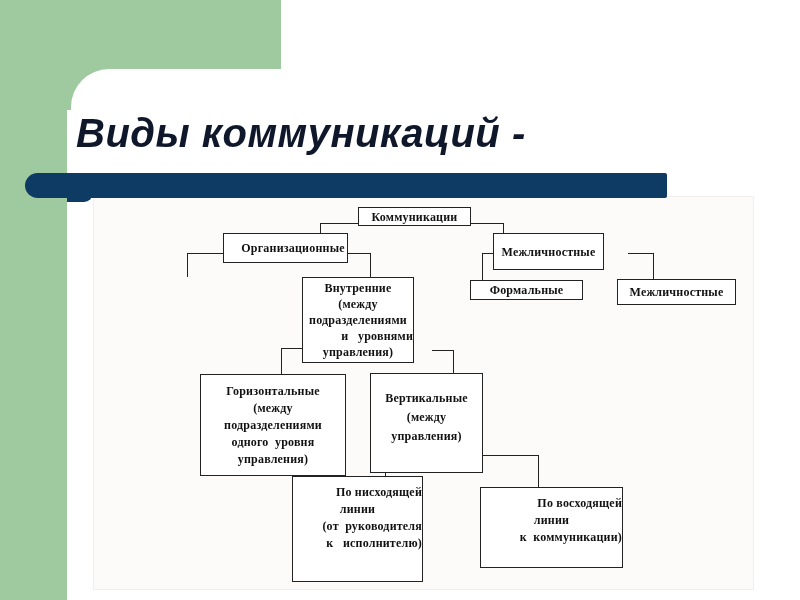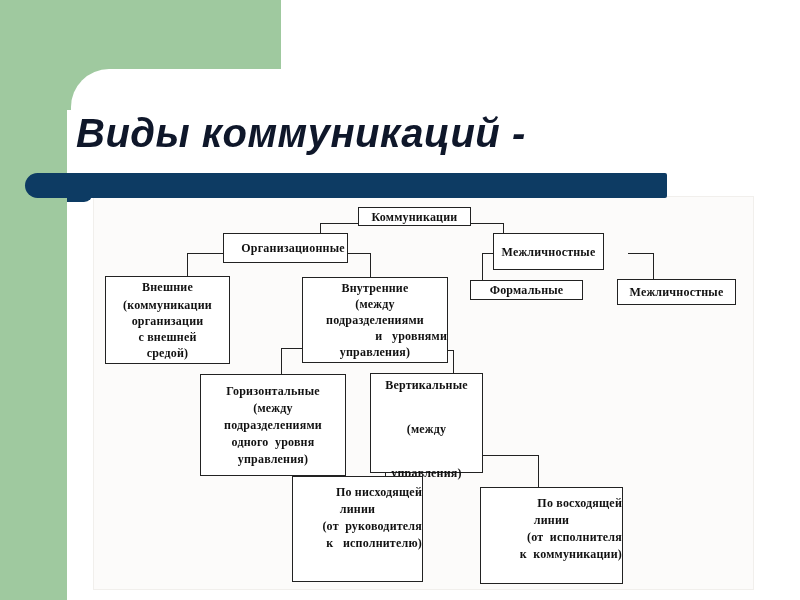--- a/index.html
+++ b/index.html
@@ -80,29 +80,22 @@
   </div>
 
   <div class="node" style="left:223px;top:233px;width:125px;height:30px;padding-left:15px;">
     <div class="ln">Организационные</div>
   </div>
 
   <div class="node" style="left:493px;top:233px;width:111px;height:37px;">
     <div class="ln">Межличностные</div>
   </div>
 
-  <div class="node" style="left:105px;top:276px;width:125px;height:88px;">
-    <div class="ln" style="margin-bottom:2px;">Внешние</div>
-    <div class="ln">(коммуникации</div>
-    <div class="ln">организации</div>
-    <div class="ln">с внешней</div>
-    <div class="ln">средой)</div>
-  </div>
 
-  <div class="node" style="left:302px;top:277px;width:146px;height:86px;">
+  <div class="node" style="left:302px;top:277px;width:112px;height:86px;">
     <div class="ln">Внутренние</div>
     <div class="ln">(между</div>
     <div class="ln">подразделениями</div>
     <div class="ln al">и   уровнями</div>
     <div class="ln">управления)</div>
   </div>
 
   <div class="node" style="left:470px;top:280px;width:113px;height:20px;">
     <div class="ln">Формальные</div>
   </div>
@@ -112,33 +105,32 @@
   </div>
 
   <div class="node lh17" style="left:200px;top:374px;width:146px;height:102px;">
     <div class="ln">Горизонтальные</div>
     <div class="ln">(между</div>
     <div class="ln">подразделениями</div>
     <div class="ln">одного  уровня</div>
     <div class="ln">управления)</div>
   </div>
 
-  <div class="node lh19 top" style="left:370px;top:373px;width:113px;height:100px;padding-top:2px;gap:25px;">
+  <div class="node lh19 top" style="left:370px;top:373px;width:113px;height:100px;padding-top:15px;">
     <div class="ln">Вертикальные</div>
     <div class="ln">(между</div>
     <div class="ln">управления)</div>
   </div>
 
   <div class="node lh17 top" style="left:292px;top:476px;width:131px;height:106px;padding-top:7px;">
     <div class="ln al">По нисходящей</div>
     <div class="ln">линии</div>
     <div class="ln al">(от  руководителя</div>
     <div class="ln al"> к   исполнителю)</div>
   </div>
 
-  <div class="node lh17 top" style="left:480px;top:487px;width:143px;height:97px;padding-top:7px;">
+  <div class="node lh17 top" style="left:480px;top:487px;width:143px;height:81px;padding-top:7px;">
     <div class="ln al">По восходящей</div>
     <div class="ln">линии</div>
-    <div class="ln al">(от  исполнителя</div>
     <div class="ln al"> к  коммуникации)</div>
   </div>
 
 </div>
 
 </body></html>

